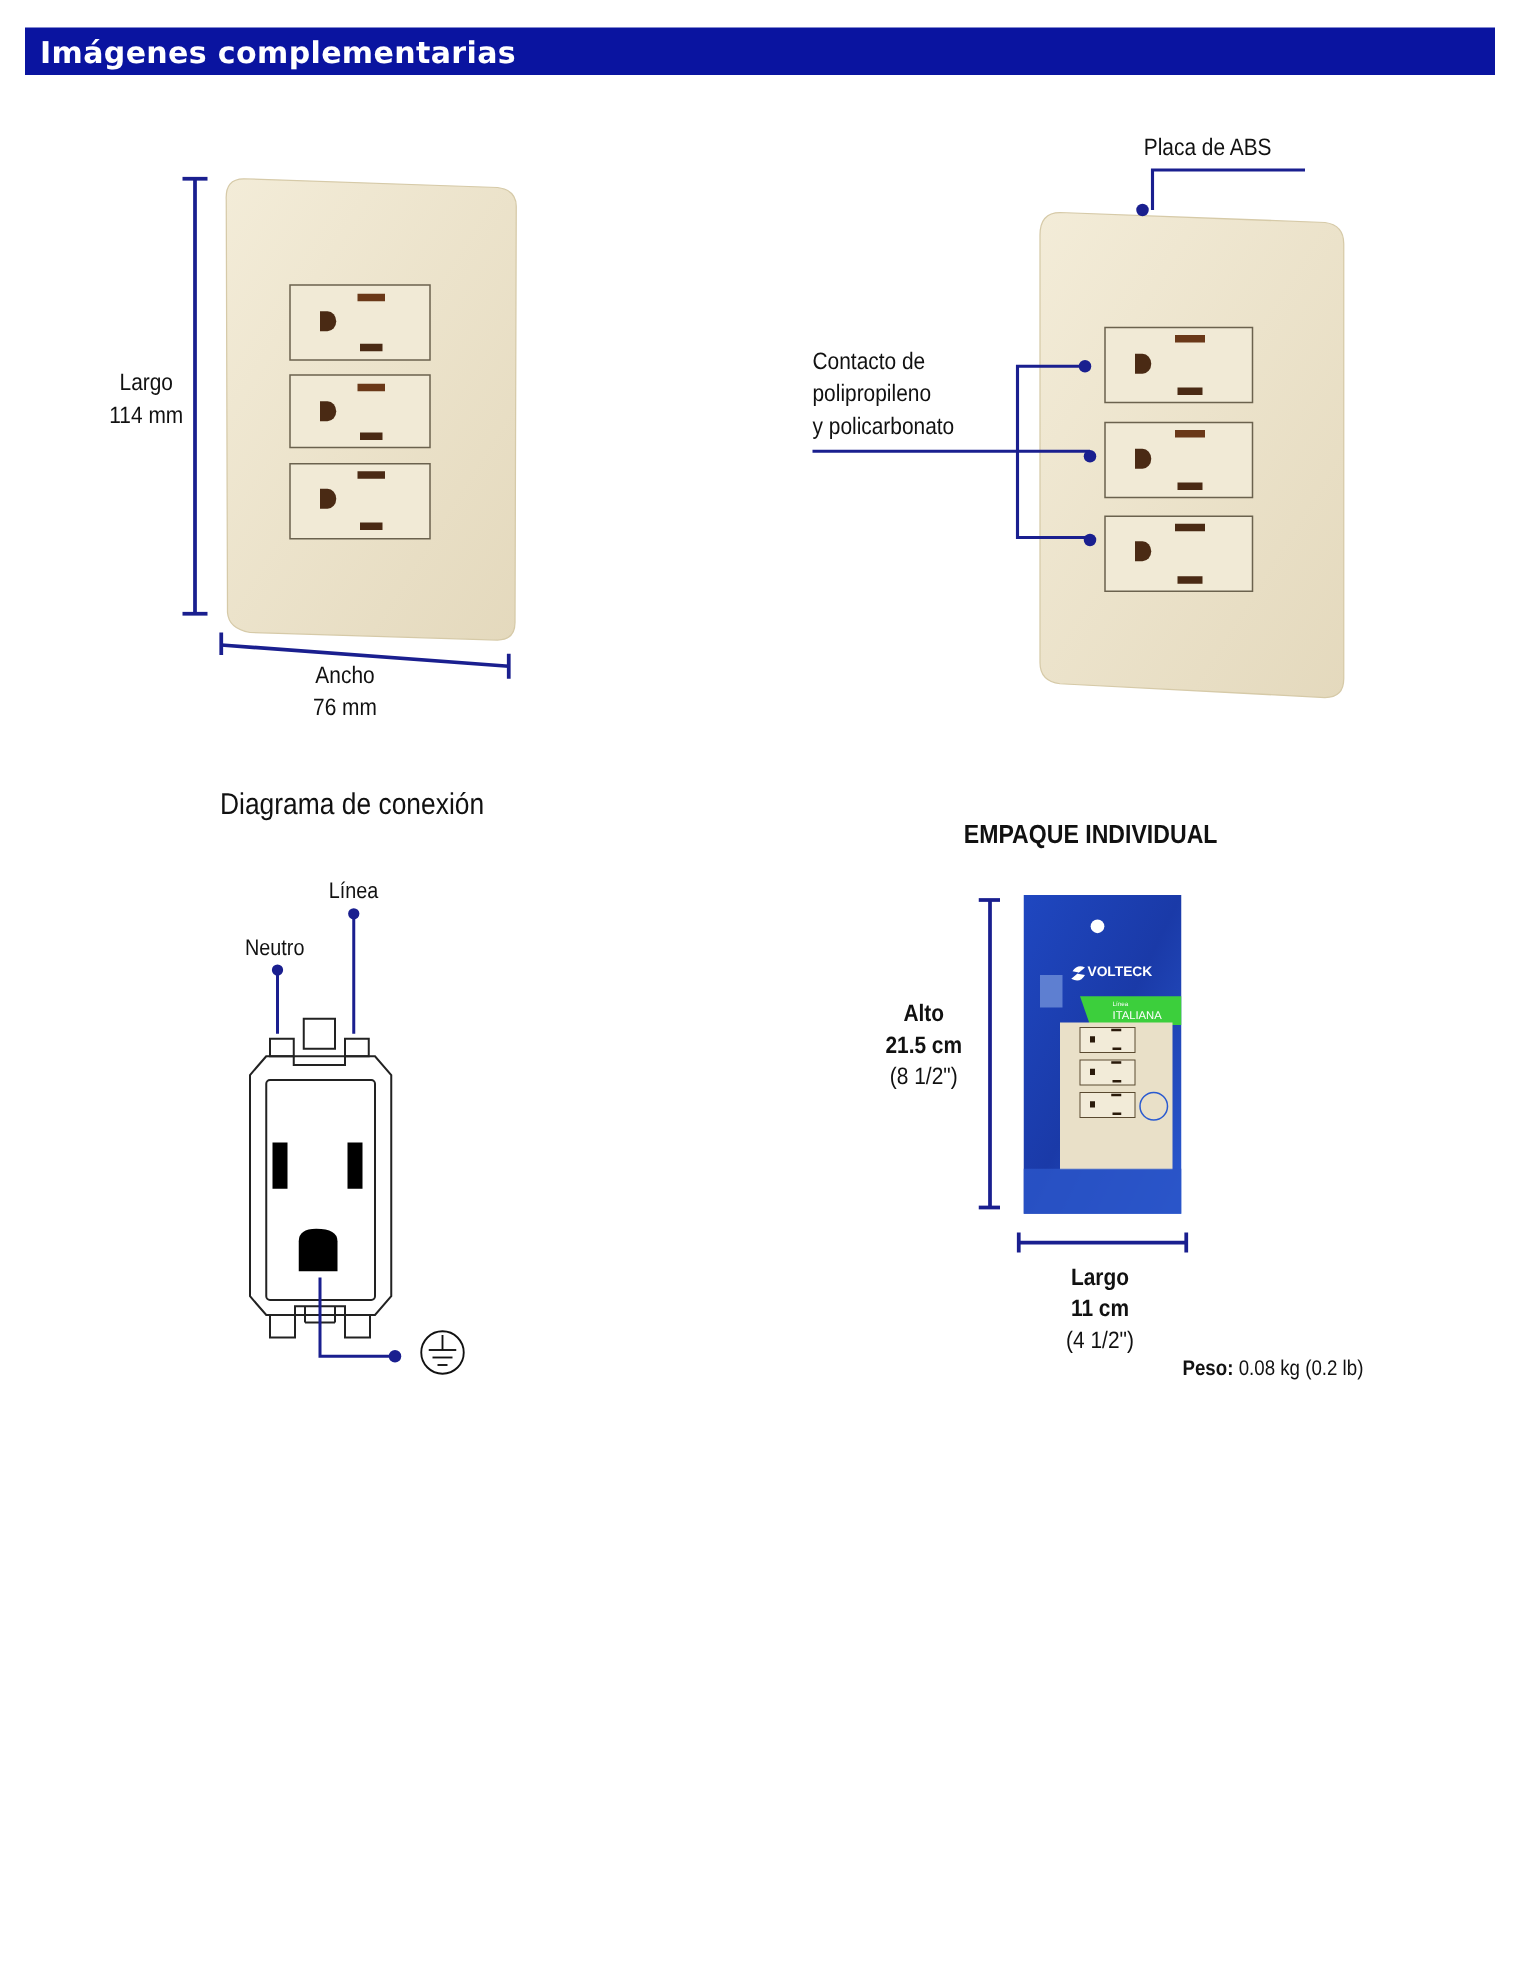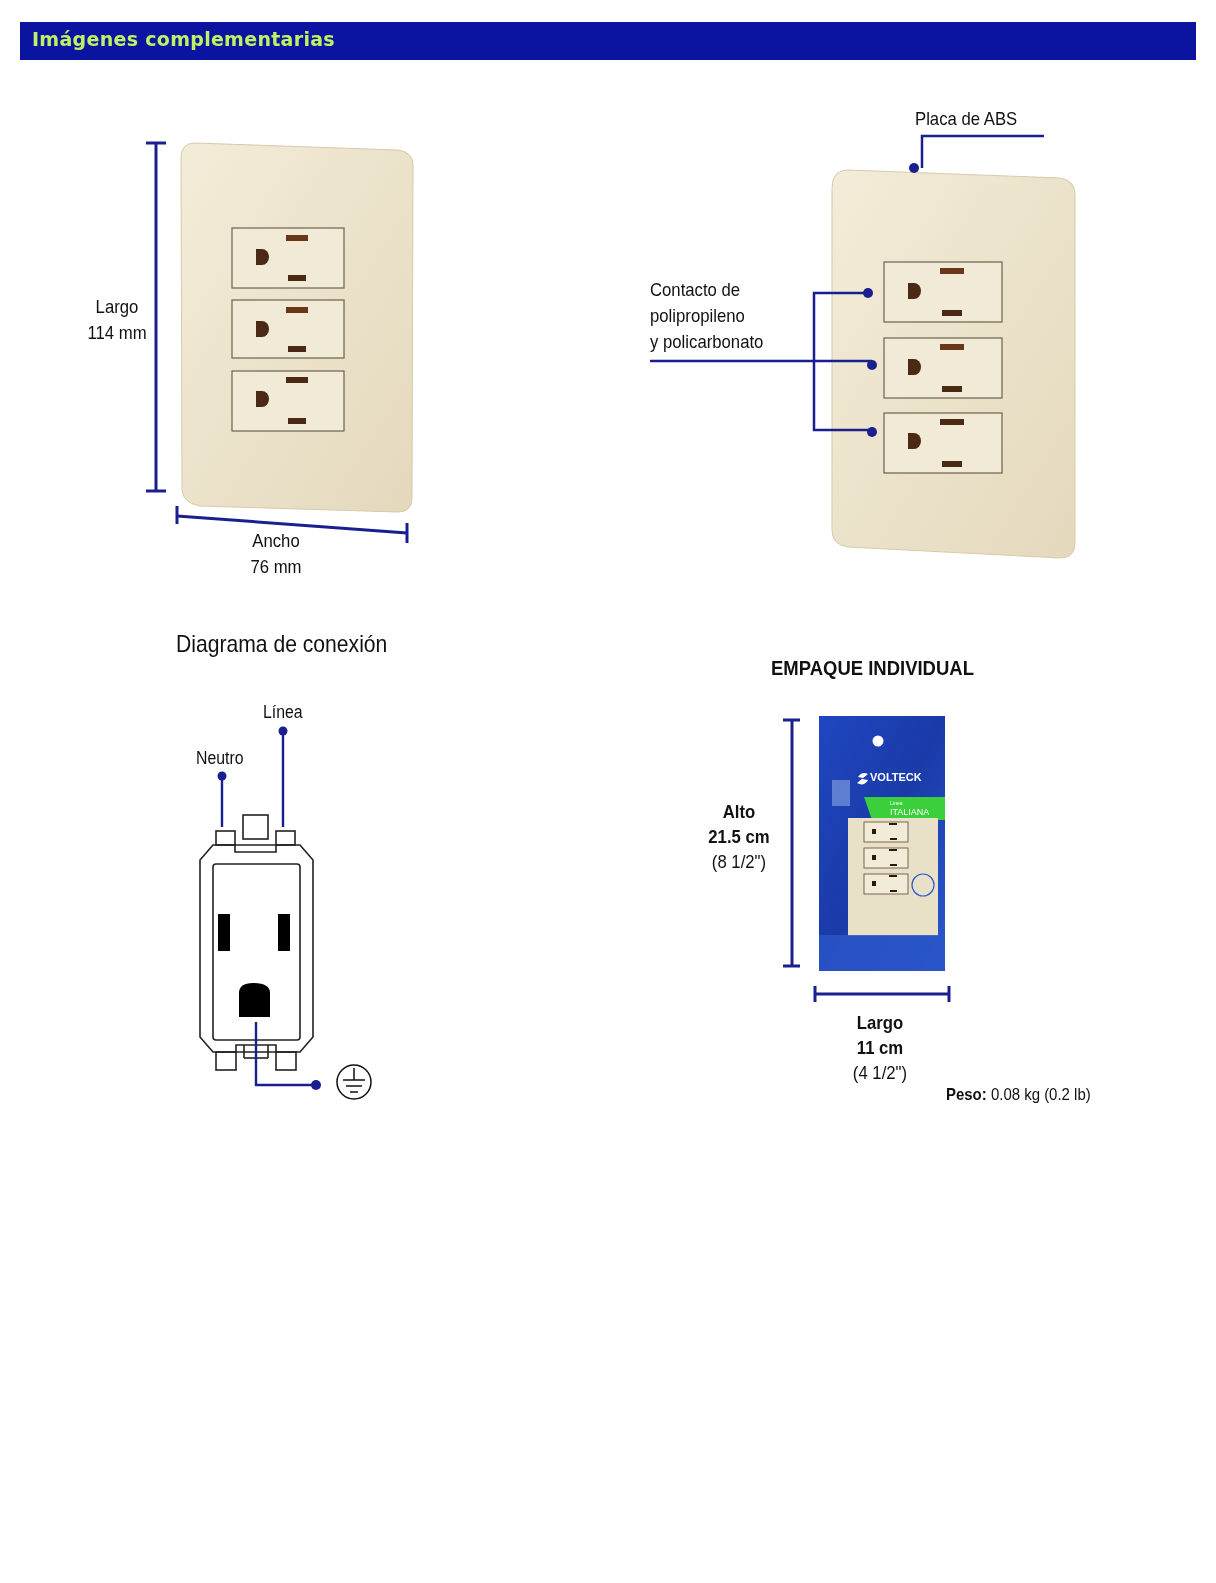--- a/index.html
+++ b/index.html
@@ -1,21 +1,21 @@
 <!DOCTYPE html>
 <html><head>
 <meta charset="utf-8">
 <style>
   html, body { margin: 0; padding: 0; background: #ffffff; }
   body { width: 1216px; height: 1583px; position: relative; overflow: hidden;
          font-family: "Liberation Sans", sans-serif; color: #111; }
   .abs { position: absolute; }
   .header-bar { left: 20px; top: 22px; width: 1176px; height: 38px; background: #0a14a0; }
-  .header-title { position: absolute; left: 12px; top: 6px; color: #bef264;
-                  font-family: "DejaVu Sans", sans-serif; font-weight: bold; font-size: 19px; letter-spacing: 0.3px; }
+  .header-title { position: absolute; left: 12px; top: 6px; color: #ffffff;
+                  font-family: "DejaVu Sans", sans-serif; font-weight: bold; font-size: 24px; letter-spacing: 0.3px; }
   .lbl { position: absolute; font-family: "Liberation Sans", sans-serif; font-size: 19px; color: #111;
          line-height: 26px; transform: scaleX(0.88); transform-origin: left top; }
   .lbl.center { text-align: center; transform-origin: center top; }
   .lbl.bold { font-weight: bold; }
   .section-title { position: absolute; font-size: 24px; color: #111; transform: scaleX(0.88); transform-origin: left top; }
   .pkg-title { position: absolute; font-weight: bold; font-size: 21px; color: #111; transform: scaleX(0.88); transform-origin: left top; }
   svg { position: absolute; overflow: visible; }
 </style>
 </head>
 <body>

